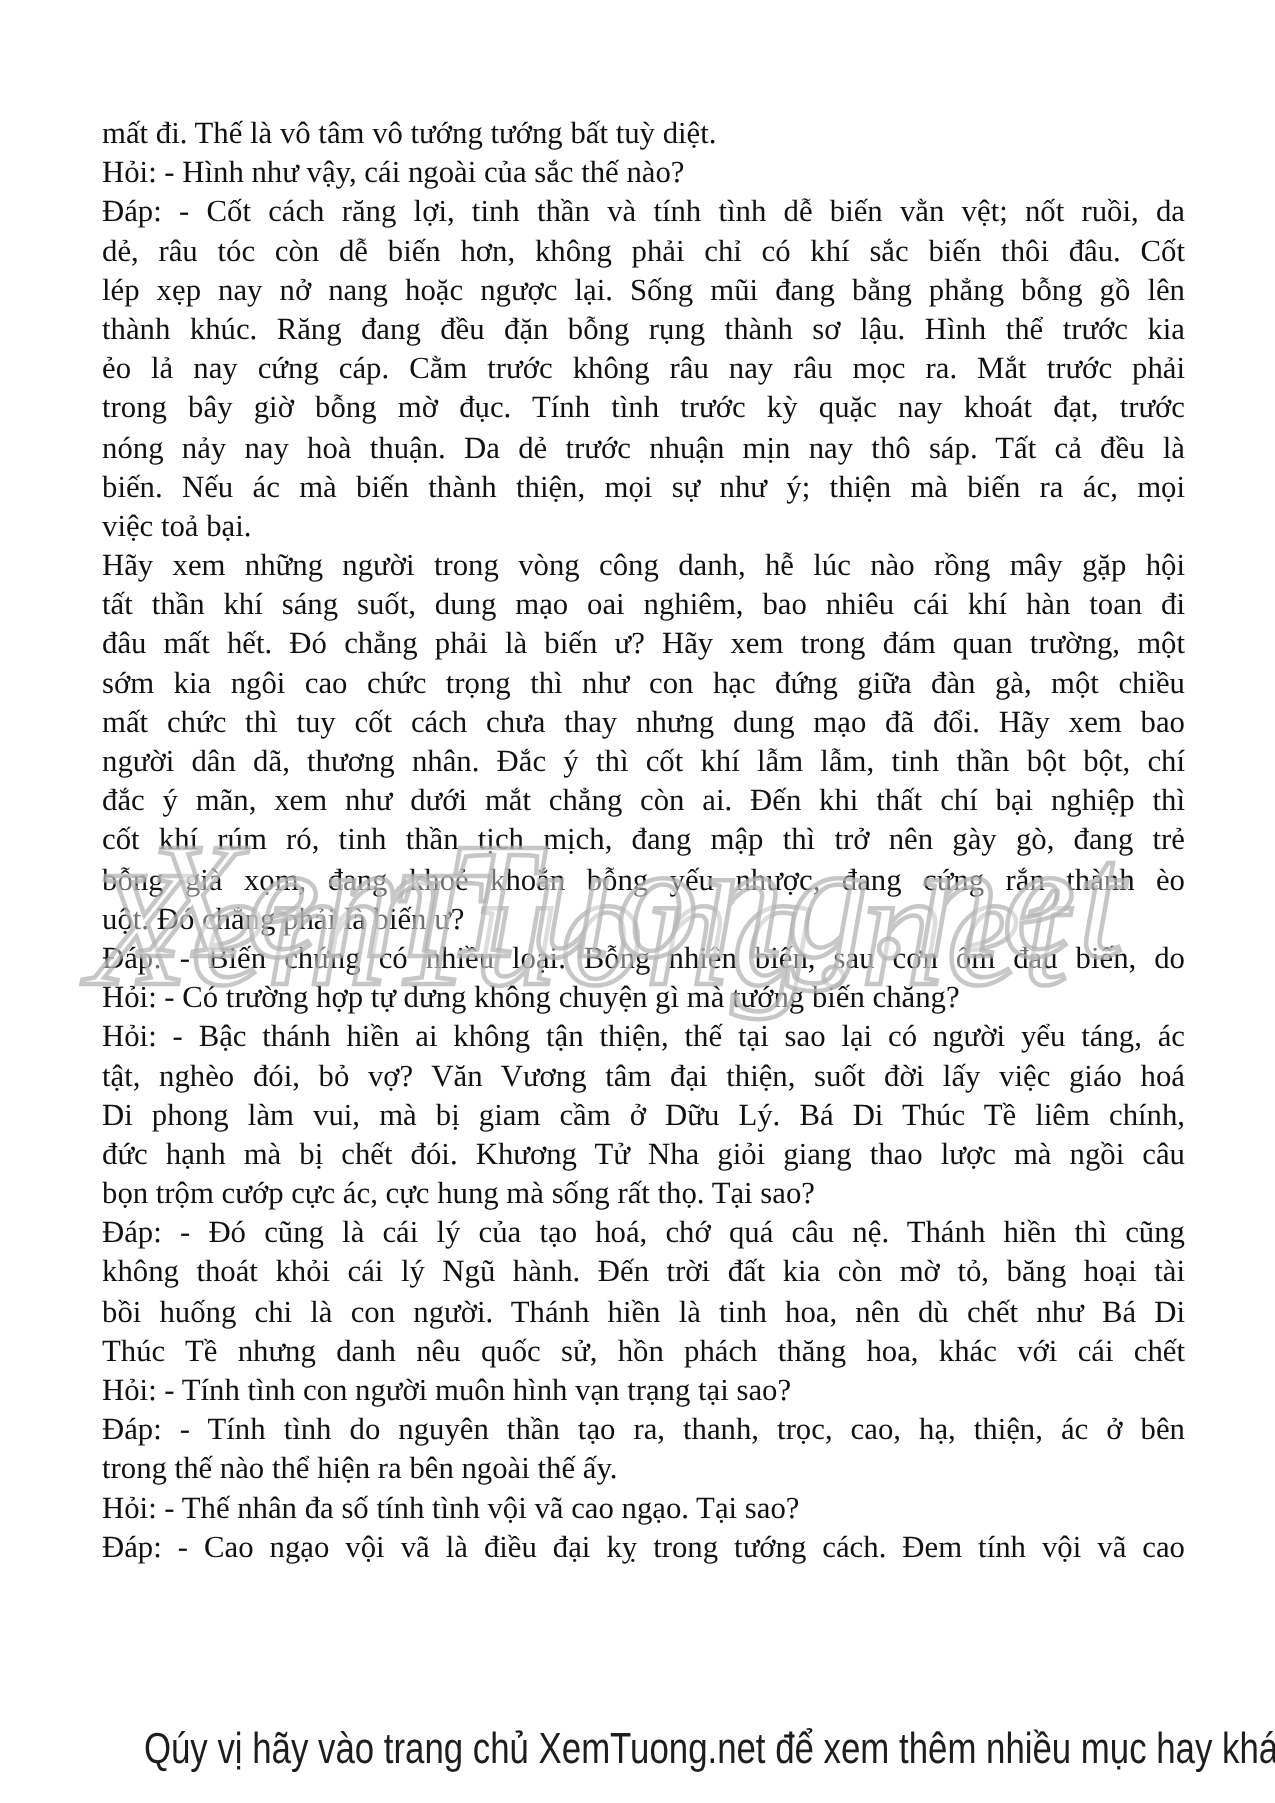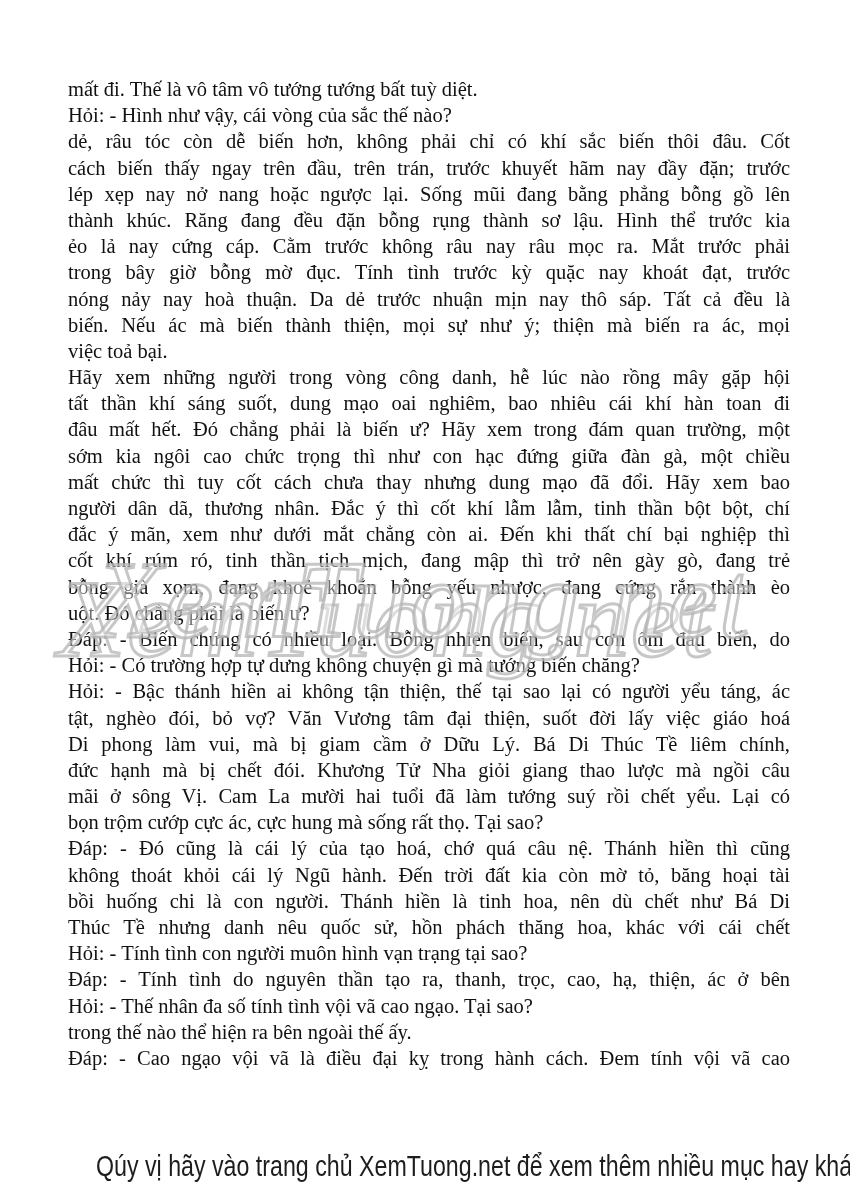--- a/index.html
+++ b/index.html
@@ -67,23 +67,23 @@
     transform-origin: center;
   }
 </style>
 </head>
 <body>
 
 <div class="page">
 
   <div class="text-block">
     <div class="line end">mất đi. Thế là vô tâm vô tướng tướng bất tuỳ diệt.</div>
-    <div class="line end">Hỏi: - Hình như vậy, cái vòng của sắc thế nào?</div>
+    <div class="line end">Hỏi: - Hình như vậy, cái ngoài của sắc thế nào?</div>
+    <div class="line">Đáp: - Cốt cách răng lợi, tinh thần và tính tình dễ biến vằn vệt; nốt ruồi, da</div>
     <div class="line">dẻ, râu tóc còn dễ biến hơn, không phải chỉ có khí sắc biến thôi đâu. Cốt</div>
-    <div class="line">cách biến thấy ngay trên đầu, trên trán, trước khuyết hãm nay đầy đặn; trước</div>
     <div class="line">lép xẹp nay nở nang hoặc ngược lại. Sống mũi đang bằng phẳng bỗng gồ lên</div>
     <div class="line">thành khúc. Răng đang đều đặn bỗng rụng thành sơ lậu. Hình thể trước kia</div>
     <div class="line">ẻo lả nay cứng cáp. Cằm trước không râu nay râu mọc ra. Mắt trước phải</div>
     <div class="line">trong bây giờ bỗng mờ đục. Tính tình trước kỳ quặc nay khoát đạt, trước</div>
     <div class="line">nóng nảy nay hoà thuận. Da dẻ trước nhuận mịn nay thô sáp. Tất cả đều là</div>
     <div class="line">biến. Nếu ác mà biến thành thiện, mọi sự như ý; thiện mà biến ra ác, mọi</div>
     <div class="line end">việc toả bại.</div>
     <div class="line">Hãy xem những người trong vòng công danh, hễ lúc nào rồng mây gặp hội</div>
     <div class="line">tất thần khí sáng suốt, dung mạo oai nghiêm, bao nhiêu cái khí hàn toan đi</div>
     <div class="line">đâu mất hết. Đó chẳng phải là biến ư? Hãy xem trong đám quan trường, một</div>
@@ -93,31 +93,30 @@
     <div class="line">đắc ý mãn, xem như dưới mắt chẳng còn ai. Đến khi thất chí bại nghiệp thì</div>
     <div class="line">cốt khí rúm ró, tinh thần tịch mịch, đang mập thì trở nên gày gò, đang trẻ</div>
     <div class="line">bỗng già xọm, đang khoẻ khoắn bỗng yếu nhược, đang cứng rắn thành èo</div>
     <div class="line end">uột. Đó chẳng phải là biến ư?</div>
     <div class="line">Đáp: - Biến chứng có nhiều loại. Bỗng nhiên biến, sau cơn ốm đau biến, do</div>
     <div class="line end">Hỏi: - Có trường hợp tự dưng không chuyện gì mà tướng biến chăng?</div>
     <div class="line">Hỏi: - Bậc thánh hiền ai không tận thiện, thế tại sao lại có người yểu táng, ác</div>
     <div class="line">tật, nghèo đói, bỏ vợ? Văn Vương tâm đại thiện, suốt đời lấy việc giáo hoá</div>
     <div class="line">Di phong làm vui, mà bị giam cầm ở Dữu Lý. Bá Di Thúc Tề liêm chính,</div>
     <div class="line">đức hạnh mà bị chết đói. Khương Tử Nha giỏi giang thao lược mà ngồi câu</div>
-    <div class="line">mãi ở sông Vị. Cam La mười hai tuổi đã làm tướng suý rồi chết yểu. Lại có</div>
     <div class="line end">bọn trộm cướp cực ác, cực hung mà sống rất thọ. Tại sao?</div>
     <div class="line">Đáp: - Đó cũng là cái lý của tạo hoá, chớ quá câu nệ. Thánh hiền thì cũng</div>
     <div class="line">không thoát khỏi cái lý Ngũ hành. Đến trời đất kia còn mờ tỏ, băng hoại tài</div>
     <div class="line">bồi huống chi là con người. Thánh hiền là tinh hoa, nên dù chết như Bá Di</div>
     <div class="line">Thúc Tề nhưng danh nêu quốc sử, hồn phách thăng hoa, khác với cái chết</div>
     <div class="line end">Hỏi: - Tính tình con người muôn hình vạn trạng tại sao?</div>
     <div class="line">Đáp: - Tính tình do nguyên thần tạo ra, thanh, trọc, cao, hạ, thiện, ác ở bên</div>
+    <div class="line end">trong thế nào thể hiện ra bên ngoài thế ấy.</div>
     <div class="line end">Hỏi: - Thế nhân đa số tính tình vội vã cao ngạo. Tại sao?</div>
-    <div class="line end">trong thế nào thể hiện ra bên ngoài thế ấy.</div>
-    <div class="line">Đáp: - Cao ngạo vội vã là điều đại kỵ trong hành cách. Đem tính vội vã cao</div>
+    <div class="line">Đáp: - Cao ngạo vội vã là điều đại kỵ trong tướng cách. Đem tính vội vã cao</div>
   </div>
 
   <div class="watermark-layer">
     <span class="wm wm-b">XemTuong.net</span>
     <span class="wm wm-a">XemTuong.net</span>
   </div>
 
   <div class="footer">
     <span class="footer-text">Qúy vị hãy vào trang chủ XemTuong.net để xem thêm nhiều mục hay khác</span>
   </div>

